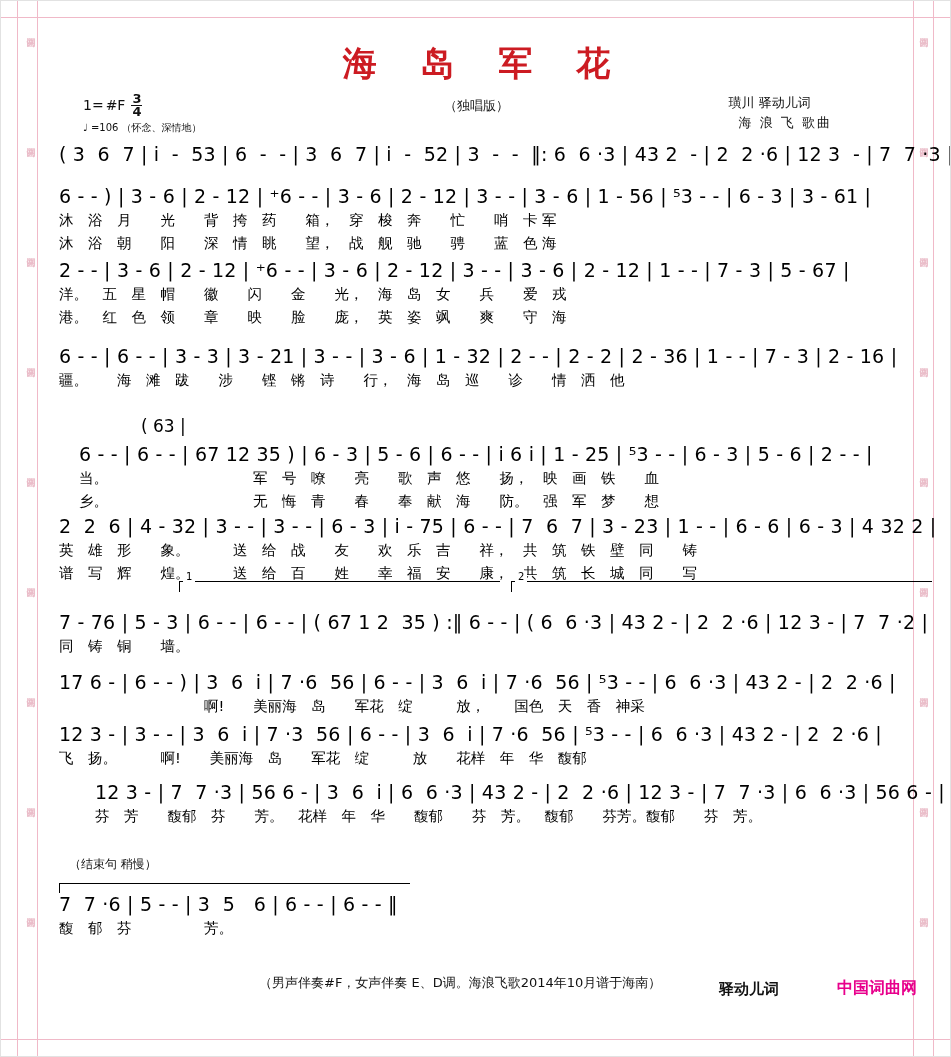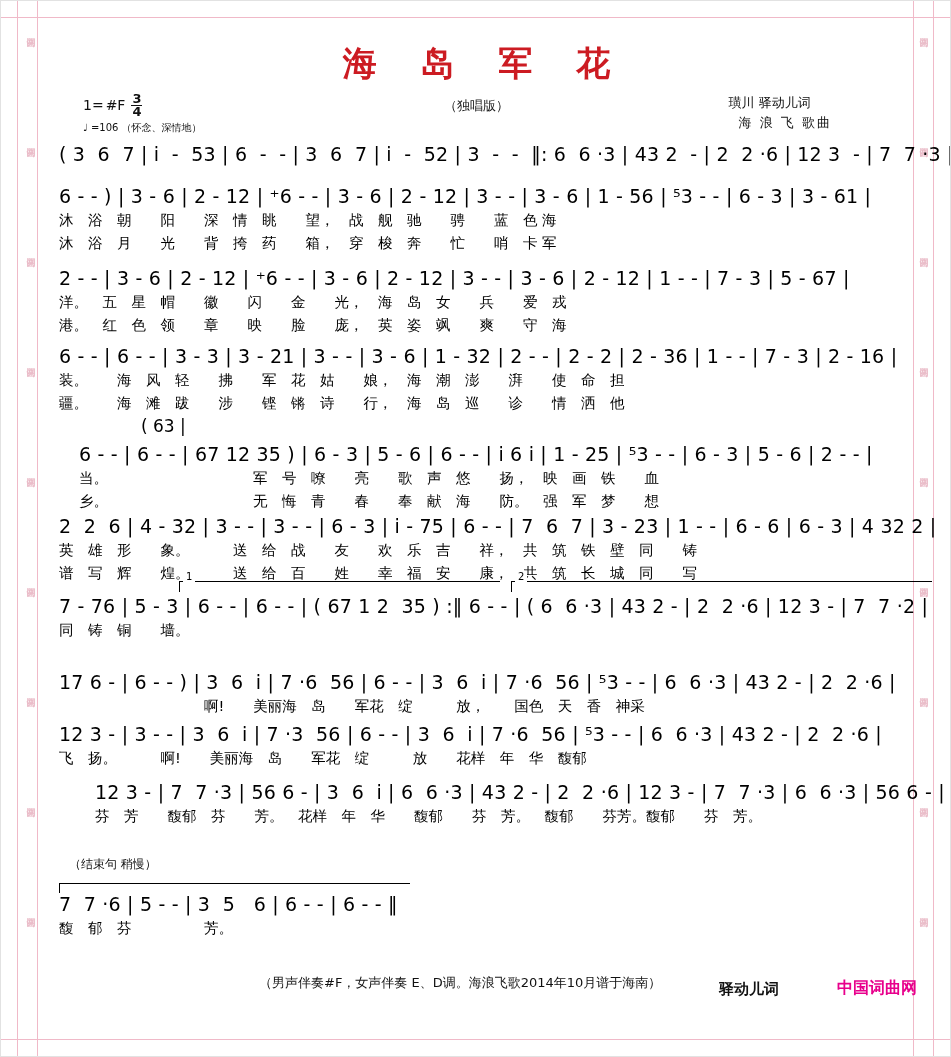--- a/index.html
+++ b/index.html
@@ -230,33 +230,32 @@
     <div class="c1">璜川 驿动儿词</div>
     <div class="c2">海 浪 飞 歌曲</div>
   </div>
 
   <div class="sys" style="top:140px;">
     <div class="notes">( 3  6  7 | i  -  53 | 6  -  - | 3  6  7 | i  -  52 | 3  -  -  ‖: 6  6 ·3 | 43 2  - | 2  2 ·6 | 12 3  - | 7  7 ·3 | 21 6  - |</div>
   </div>
 
   <div class="sys" style="top:182px;">
     <div class="notes">6 - - ) | 3 - 6 | 2 - 12 | ⁺6 - - | 3 - 6 | 2 - 12 | 3 - - | 3 - 6 | 1 - 56 | ⁵3 - - | 6 - 3 | 3 - 61 |</div>
+    <div class="lyric lyric2">沐　浴　月　　光　　背　挎　药　　箱，　穿　梭　奔　　忙　　哨　卡 军</div>
     <div class="lyric">沐　浴　朝　　阳　　深　情　眺　　望，　战　舰　驰　　骋　　蓝　色 海</div>
-    <div class="lyric lyric2">沐　浴　月　　光　　背　挎　药　　箱，　穿　梭　奔　　忙　　哨　卡 军</div>
-  </div>
-
-  <div class="sys" style="top:264px;">
+  </div>
+
+  <div class="sys" style="top:256px;">
     <div class="notes">2 - - | 3 - 6 | 2 - 12 | ⁺6 - - | 3 - 6 | 2 - 12 | 3 - - | 3 - 6 | 2 - 12 | 1 - - | 7 - 3 | 5 - 67 |</div>
     <div class="lyric">洋。　五　星　帽　　徽　　闪　　金　　光，　海　岛　女　　兵　　爱　戎</div>
     <div class="lyric lyric2">港。　红　色　领　　章　　映　　脸　　庞，　英　姿　飒　　爽　　守　海</div>
   </div>
 
   <div class="sys" style="top:342px;">
     <div class="notes">6 - - | 6 - - | 3 - 3 | 3 - 21 | 3 - - | 3 - 6 | 1 - 32 | 2 - - | 2 - 2 | 2 - 36 | 1 - - | 7 - 3 | 2 - 16 |</div>
-    <div class="lyric">装。　　海　风　轻　　拂　　军　花　姑　　娘，　海　潮　澎　　湃　　使　命　担</div>
     <div class="lyric lyric2">疆。　　海　滩　跋　　涉　　铿　锵　诗　　行，　海　岛　巡　　诊　　情　洒　他</div>
   </div>
 
   <div class="sys" style="top:414px; left:140px;">
     <div class="small-note">( 63 |</div>
   </div>
 
   <div class="sys" style="top:440px;margin-left:20px;">
     <div class="notes">6 - - | 6 - - | 67 12 35 ) | 6 - 3 | 5 - 6 | 6 - - | i 6 i | 1 - 25 | ⁵3 - - | 6 - 3 | 5 - 6 | 2 - - |</div>
     <div class="lyric">当。　　　　　　　　　　军　号　嘹　　亮　　歌　声　悠　　扬，　映　画　铁　　血</div>
@@ -271,21 +270,21 @@
 
   <div class="sys" style="top:578px; height:14px;">
     <div class="ending" style="left:120px; width:320px;">
       <span class="num">1</span>
     </div>
     <div class="ending" style="left:452px; width:420px;">
       <span class="num">2</span>
     </div>
   </div>
 
-  <div class="sys" style="top:592px;">
+  <div class="sys" style="top:608px;">
     <div class="notes">7 - 76 | 5 - 3 | 6 - - | 6 - - | ( 67 1 2  35 ) :‖ 6 - - | ( 6  6 ·3 | 43 2 - | 2  2 ·6 | 12 3 - | 7  7 ·2 |</div>
     <div class="lyric">同　铸　铜　　墙。</div>
   </div>
 
   <div class="sys" style="top:668px;">
     <div class="notes">17 6 - | 6 - - ) | 3  6  i | 7 ·6  56 | 6 - - | 3  6  i | 7 ·6  56 | ⁵3 - - | 6  6 ·3 | 43 2 - | 2  2 ·6 |</div>
     <div class="lyric">　　　　　　　　　　啊!　　美丽海　岛　　军花　绽　　　放，　　国色　天　香　神采</div>
   </div>
 
   <div class="sys" style="top:720px;">

